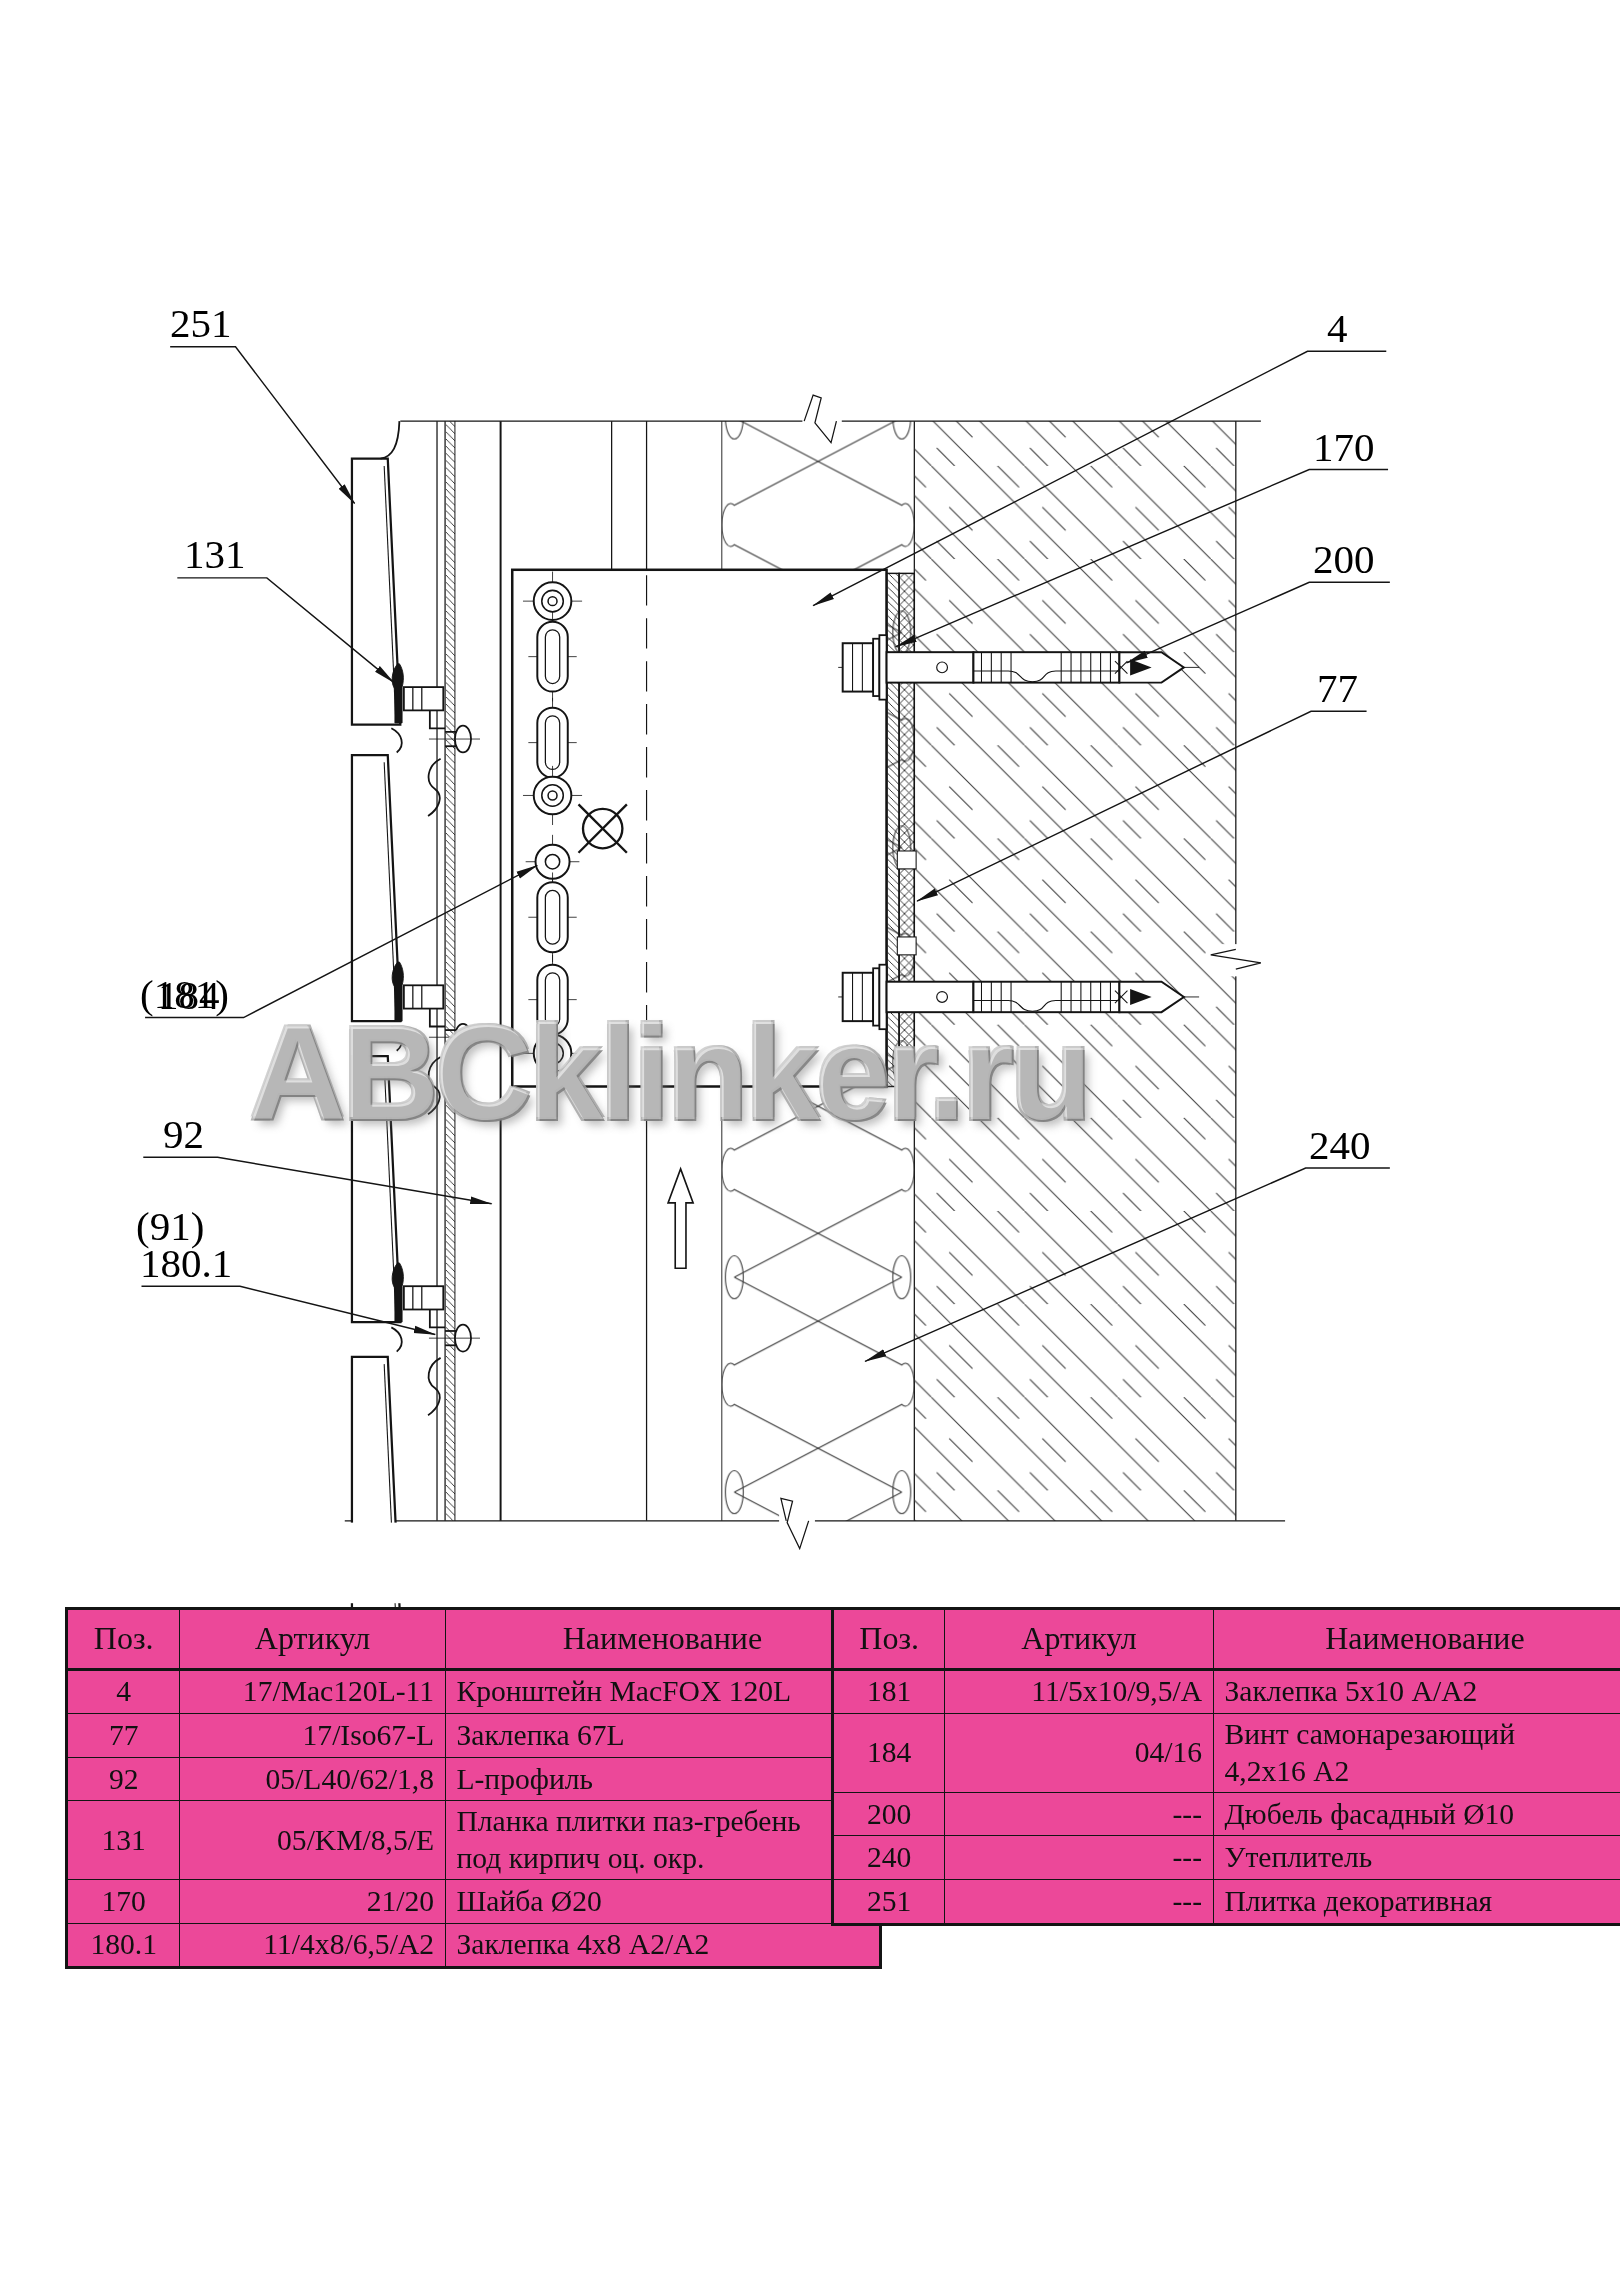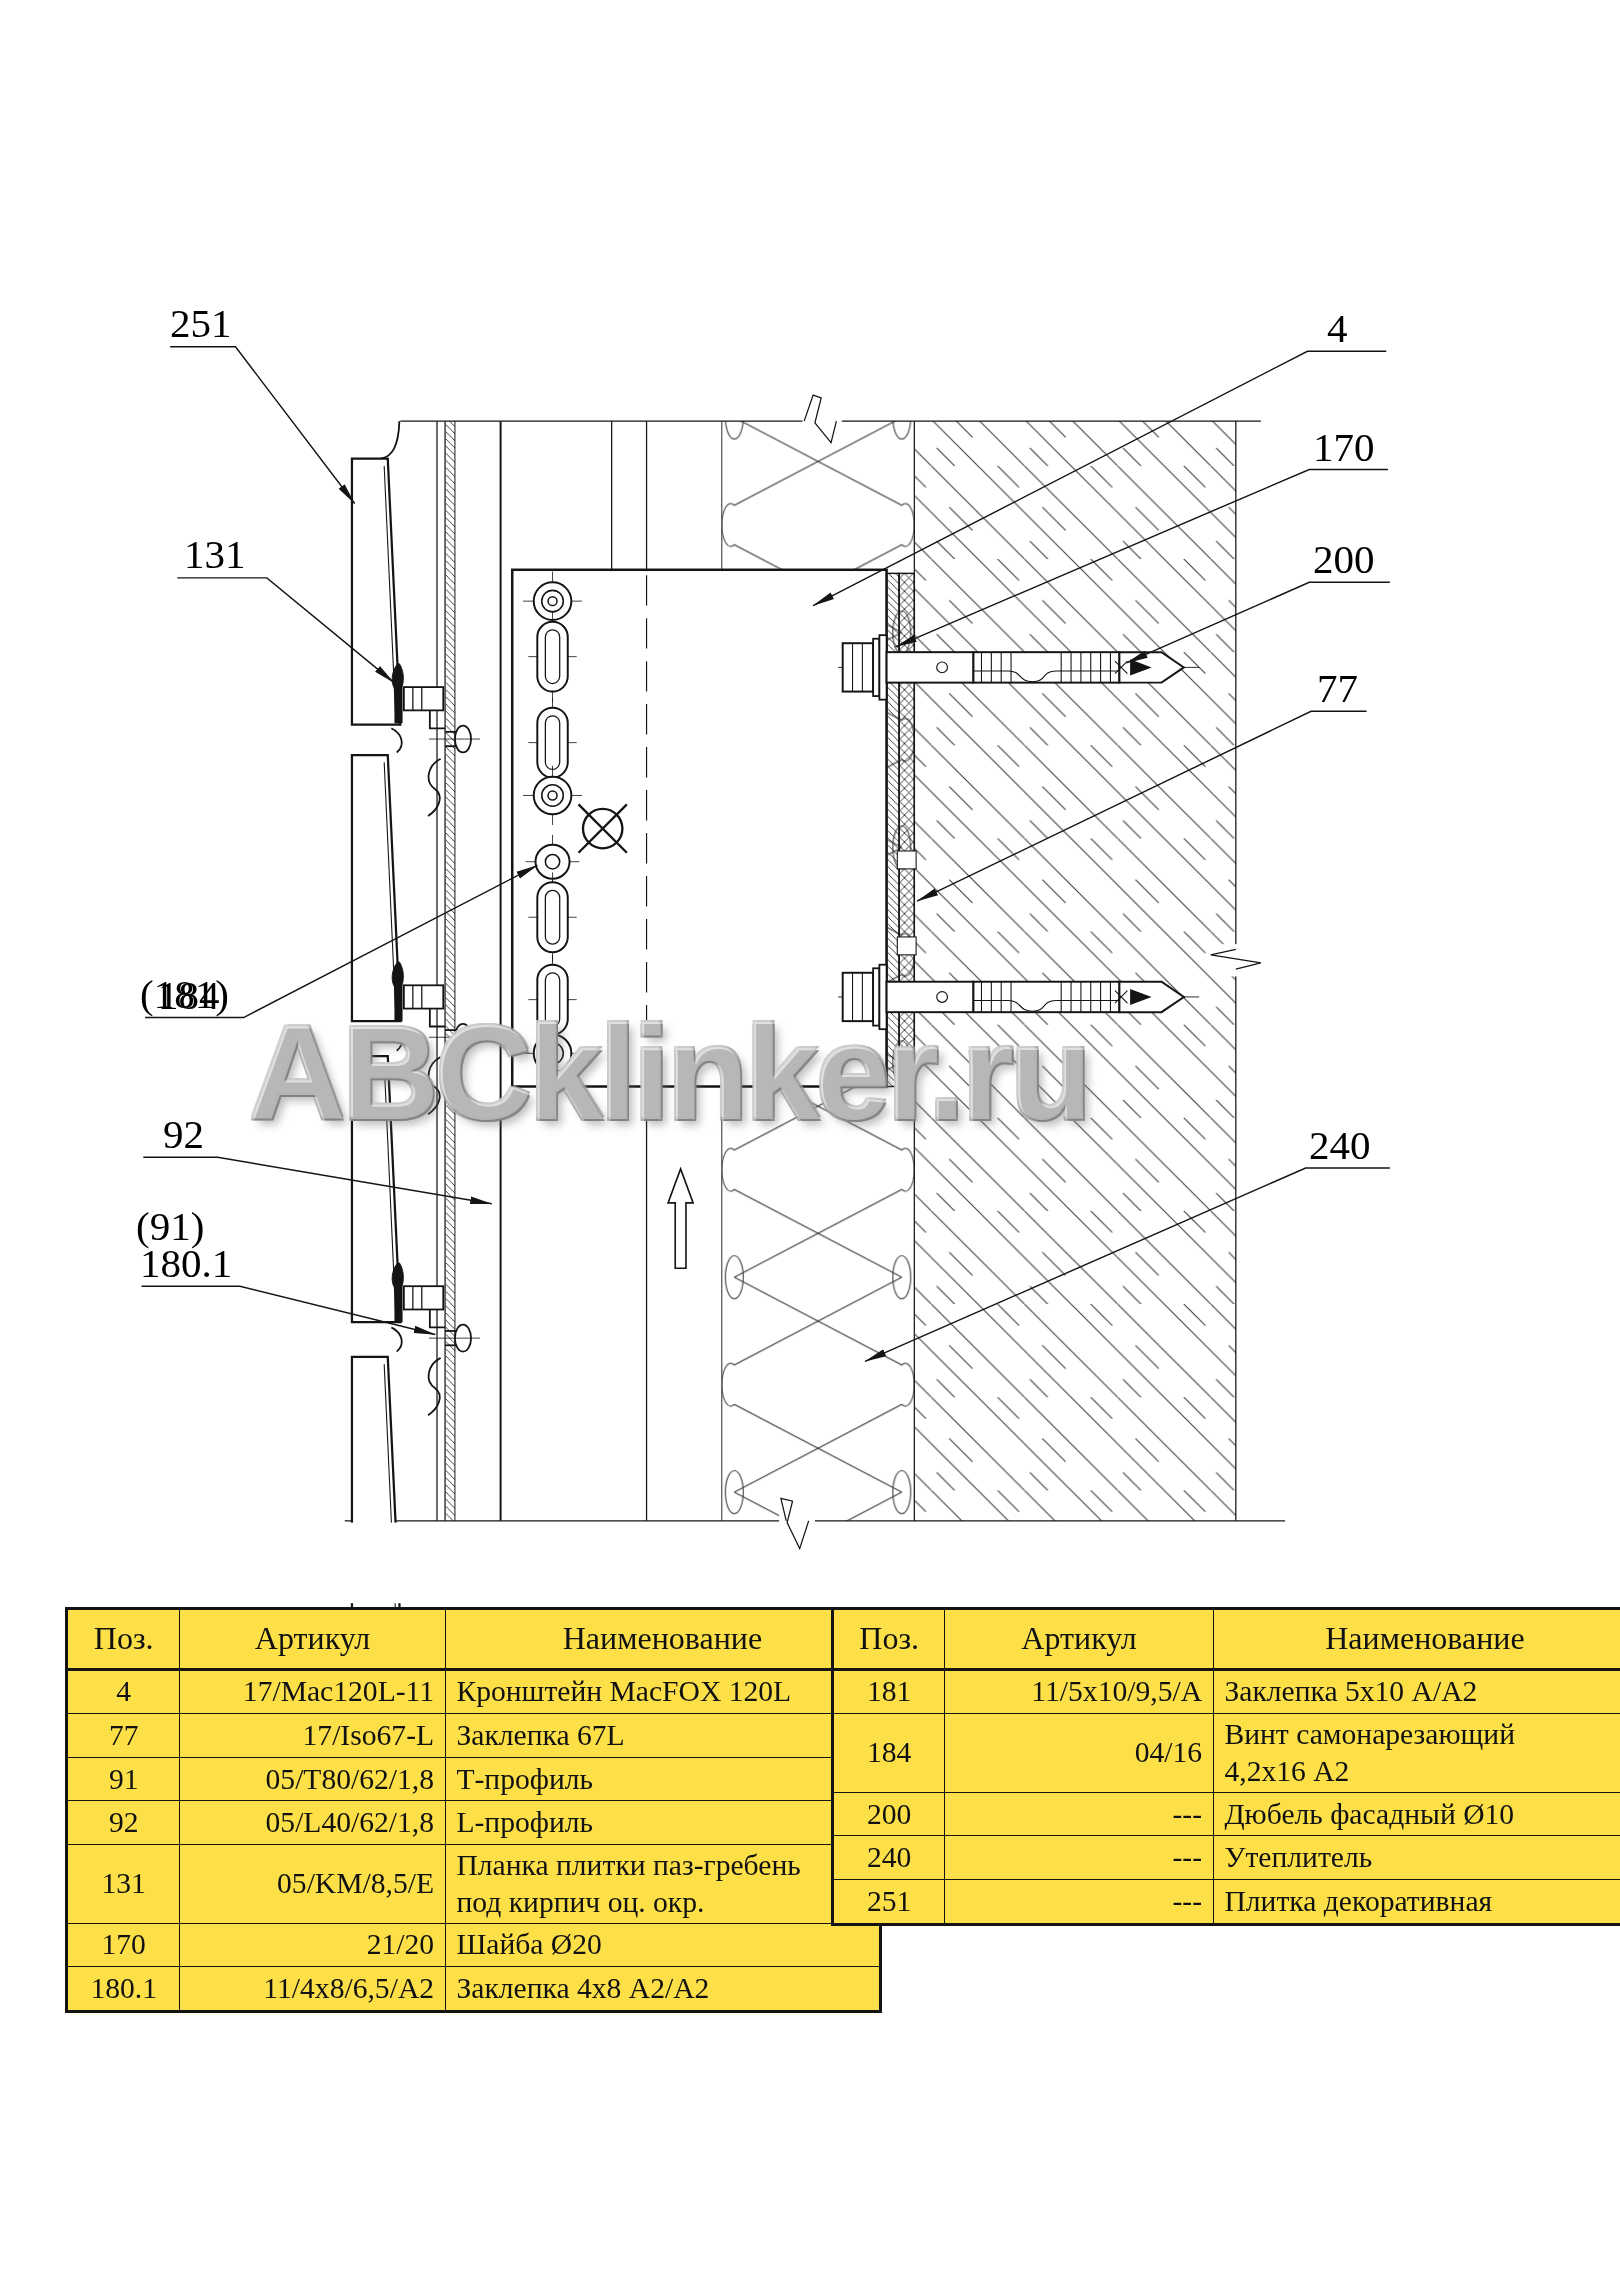--- a/index.html
+++ b/index.html
@@ -21,21 +21,21 @@
     color:rgba(255,255,255,0.40);
     text-shadow:
       1.8px 1.8px 0 rgba(125,125,125,0.85),
       -1.8px -1.8px 0 rgba(205,205,205,0.9),
       -1.8px 1.8px 0 rgba(160,160,160,0.8),
       1.8px -1.8px 0 rgba(160,160,160,0.8),
       5.4px 6.3px 8px rgba(110,110,110,0.45);
   }
   
   table.parts{
-    position:absolute;border-collapse:collapse;background:#fde047;
+    position:absolute;border-collapse:collapse;background:#ec4899;
     border:3.6px solid #141414;table-layout:fixed;
   }
   .parts th,.parts td{
     border:1.8px solid #141414;font-weight:normal;
     font-size:29.6px;padding:1.8px 10.7px;vertical-align:middle;
   }
   .parts th{font-size:32px;height:54px;border-bottom:3.6px solid #141414;text-align:center;}
   .parts td{height:39px;}
   .parts td.c-pos{text-align:center;padding:1.8px 3.6px;}
   .parts td.c-art{text-align:right;}
@@ -280,25 +280,20 @@
         <td class="c-pos w-pos">4</td>
         <td class="c-art w-art">17/Mac120L-11</td>
         <td class="c-name w-name">Кронштейн MacFOX 120L</td>
       </tr>
       <tr>
         <td class="c-pos w-pos">77</td>
         <td class="c-art w-art">17/Iso67-L</td>
         <td class="c-name w-name">Заклепка 67L</td>
       </tr>
       <tr>
-        <td class="c-pos w-pos">91</td>
-        <td class="c-art w-art">05/T80/62/1,8</td>
-        <td class="c-name w-name">Т-профиль</td>
-      </tr>
-      <tr>
         <td class="c-pos w-pos">92</td>
         <td class="c-art w-art">05/L40/62/1,8</td>
         <td class="c-name w-name">L-профиль</td>
       </tr>
       <tr>
         <td class="c-pos w-pos">131</td>
         <td class="c-art w-art">05/KM/8,5/E</td>
         <td class="c-name w-name">Планка плитки паз-гребень
 под кирпич оц. окр.</td>
       </tr>

